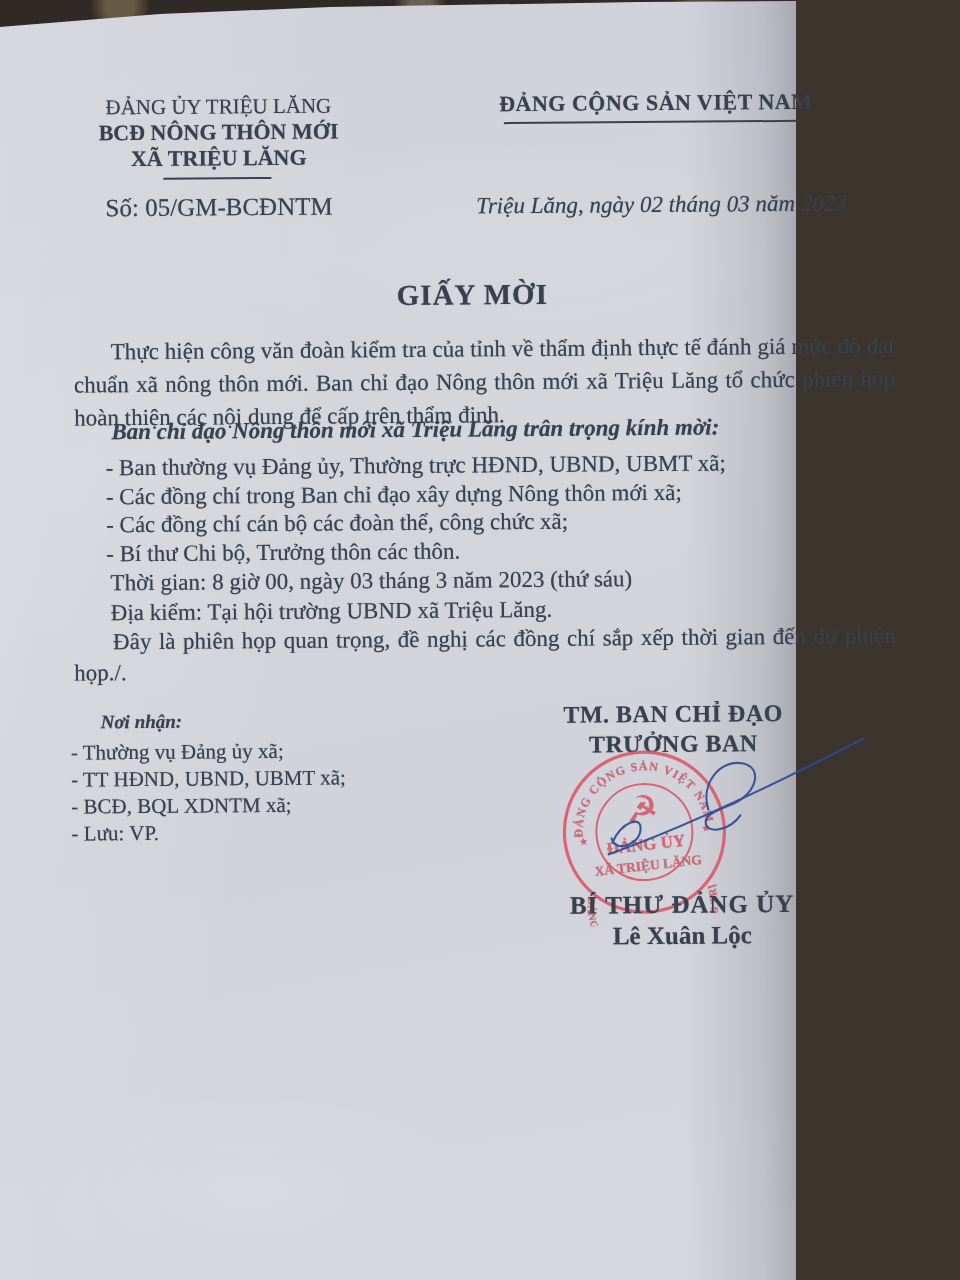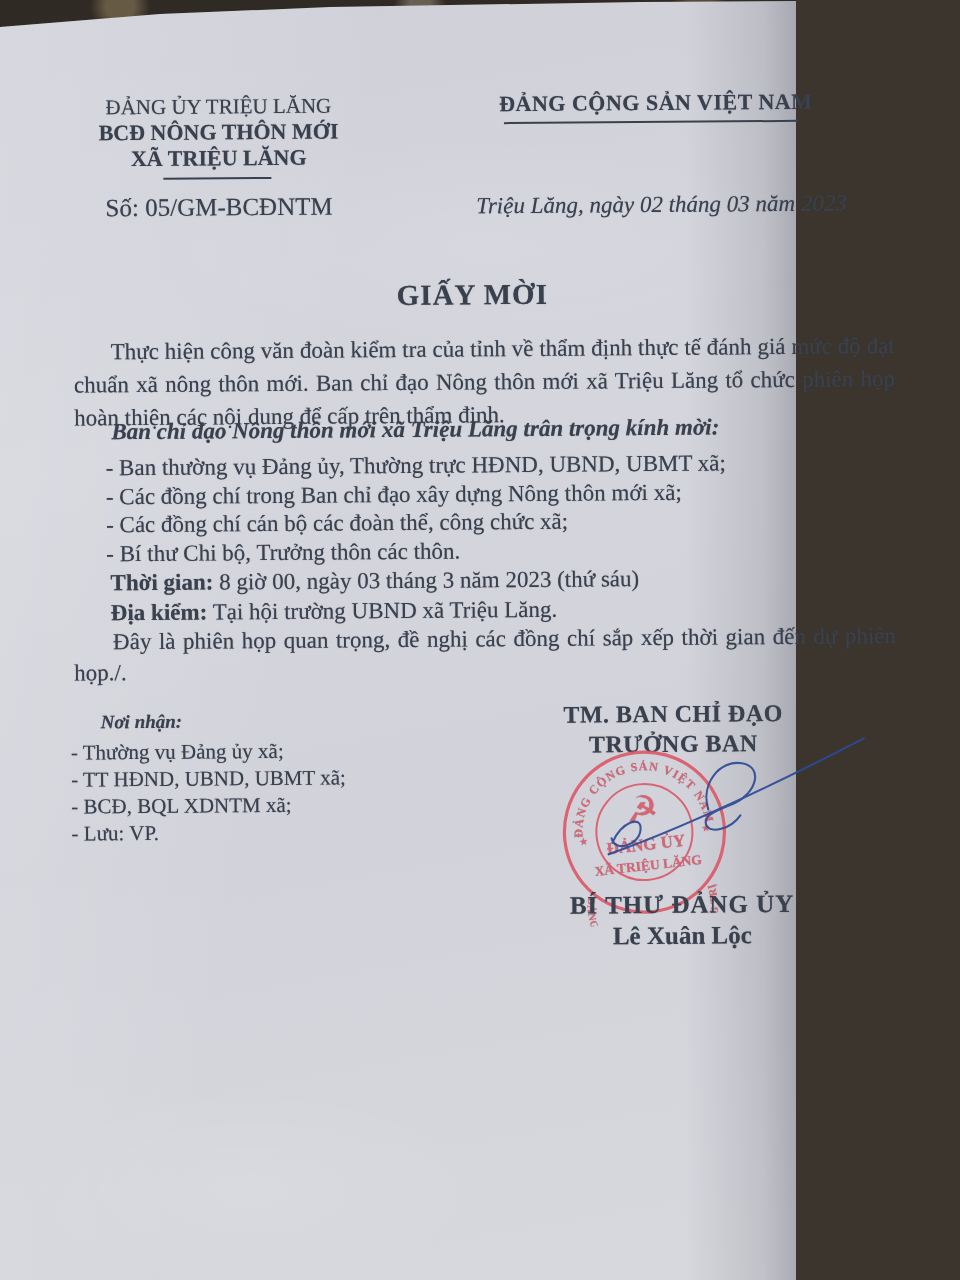--- a/index.html
+++ b/index.html
@@ -33,21 +33,21 @@
       radial-gradient(ellipse 500px 160px at 480px 240px, rgba(255,255,255,.08), transparent 70%);
   }
   .content {
     position: absolute; inset: 0;
     color: #39404e;
     transform: rotate(-0.45deg);
     text-shadow: 0 0 1px rgba(57,64,78,.55);
   }
   .abs { position: absolute; }
   .center { text-align: center; }
-  .b { font-weight: bold; }
+  .b { font-weight: normal; }
 
   
   .hdr-left  { left: 70px;  top: 92px;  width: 305px; font-size: 21px; line-height: 26px; }
   .hdr-left .l2, .hdr-left .l3 { font-weight: bold; font-size: 22px; }
   .rule-left { left: 167px; top: 176px; width: 108px; height: 2px; background: #39404e; }
   .doc-number { left: 70px; top: 192px; width: 305px; font-size: 25px; }
   .hdr-right { left: 480px; top: 92px;  width: 360px; font-size: 22px; font-weight: bold; letter-spacing: .5px; }
   .rule-right { left: 508px; top: 123px; width: 295px; height: 2px; background: #39404e; }
   .dateline  { left: 455px; top: 194px; width: 420px; font-size: 23px; font-style: italic; }
 

